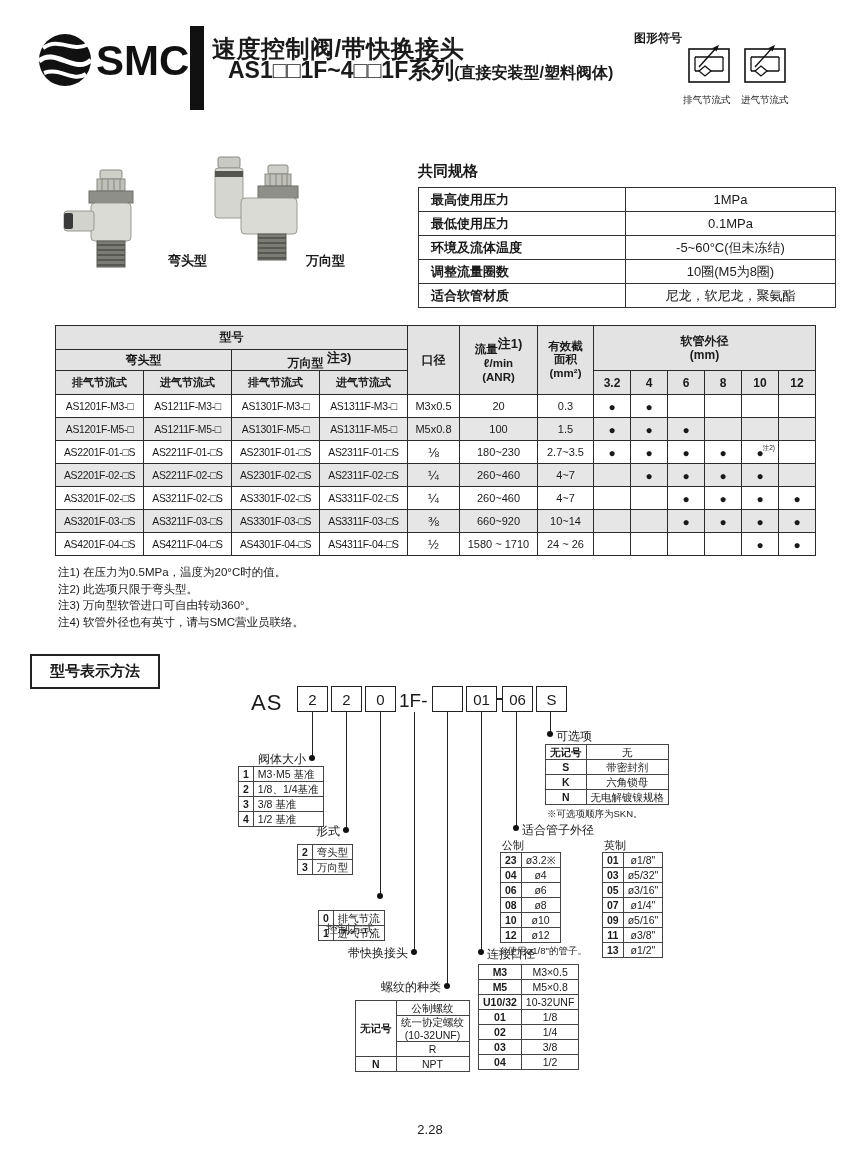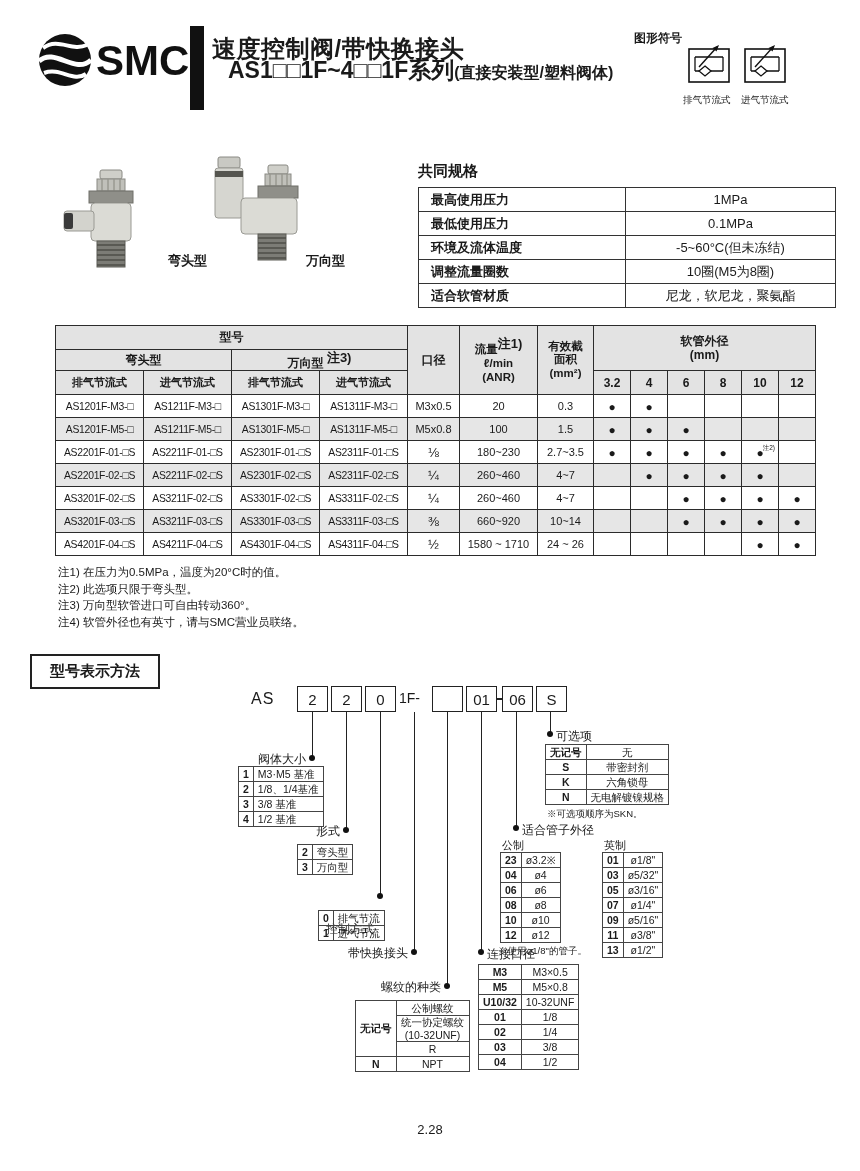--- a/index.html
+++ b/index.html
@@ -49,24 +49,24 @@
   .mtable sup.dnote{position:absolute;font-size:6.5px;margin-left:-1px;top:3px;}
   col.cm{width:88px;} col.cp{width:52px;} col.cf{width:78px;} col.ca{width:56px;} col.cd{width:37px;}
 
   
   .notes{position:absolute;left:58px;top:564px;font-size:11.5px;line-height:16.5px;}
 
   
   .designation{position:absolute;left:0;top:648px;width:860px;height:475px;}
   .method-box{position:absolute;left:30px;top:6px;border:2px solid #222;padding:6px 18px;
               font-size:15px;font-weight:bold;}
-  .as-prefix{position:absolute;left:251px;top:42px;font-size:16px;letter-spacing:1px;}
+  .as-prefix{position:absolute;left:251px;top:42px;font-size:22px;letter-spacing:1px;}
   .mbox{position:absolute;top:38px;width:31px;height:26px;border:1.5px solid #222;
         font-size:15px;text-align:center;line-height:26px;box-sizing:border-box;}
-  .mid-text{position:absolute;top:42px;font-size:14px;}
+  .mid-text{position:absolute;top:42px;font-size:19px;}
   .mdash{position:absolute;top:50px;width:5px;height:2px;background:#222;}
   .tline{position:absolute;width:1px;background:#222;}
   .tdot{position:absolute;width:6px;height:6px;border-radius:50%;background:#111;}
   .tlabel-r{position:absolute;width:118px;text-align:right;font-size:12px;}
   .tlabel-l{position:absolute;font-size:12px;white-space:nowrap;}
   .sublabel{position:absolute;font-size:11px;}
   .kv{position:absolute;border-collapse:collapse;}
   .kv th,.kv td{border:1px solid #444;font-size:10.5px;height:14px;padding:0 4px;line-height:1.2;}
   .kv th{font-weight:bold;text-align:center;}
   .kv td{text-align:left;}

